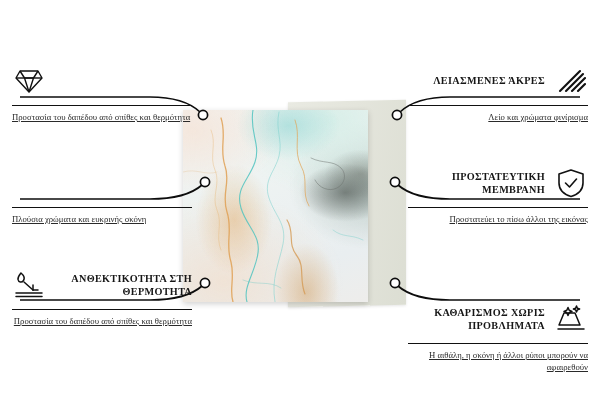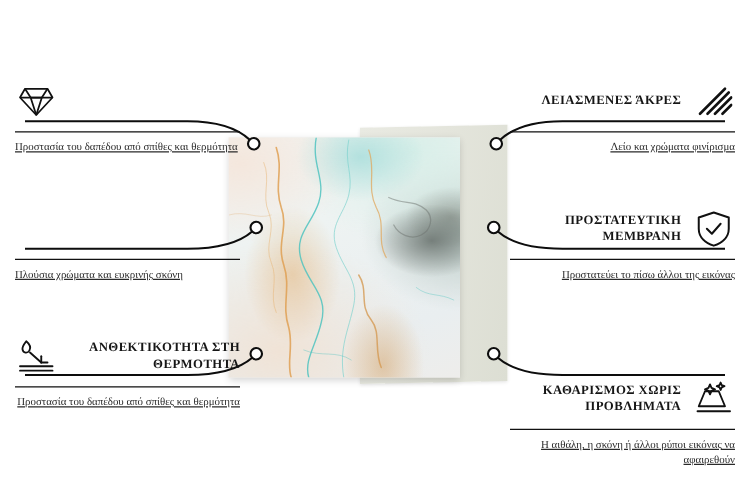--- a/index.html
+++ b/index.html
@@ -202,16 +202,16 @@
             <path d="M4 21 L9 9 H20 L25 21 Z"></path>
             <path d="M3 25 H29"></path>
             <path d="M13 3.5 L14.2 6.3 L17 7.5 L14.2 8.7 L13 11.5 L11.8 8.7 L9 7.5 L11.8 6.3 Z"></path>
             <path d="M21.5 2 L22.4 4.2 L24.6 5 L22.4 5.9 L21.5 8 L20.6 5.9 L18.4 5 L20.6 4.2 Z"></path>
           </g>
         </svg>
       </span>
       <span class="title">ΚΑΘΑΡΙΣΜΟΣ ΧΩΡΙΣ ΠΡΟΒΛΗΜΑΤΑ</span>
     </div>
     <div class="rule"></div>
-    <div class="desc">Η αιθάλη, η σκόνη ή άλλοι ρύποι εικόνας να αφαιρεθούν</div>
+    <div class="desc">Η αιθάλη, η σκόνη ή άλλοι ρύποι μπορούν να αφαιρεθούν</div>
   </div>
 
 </div>
 
 </body></html>

